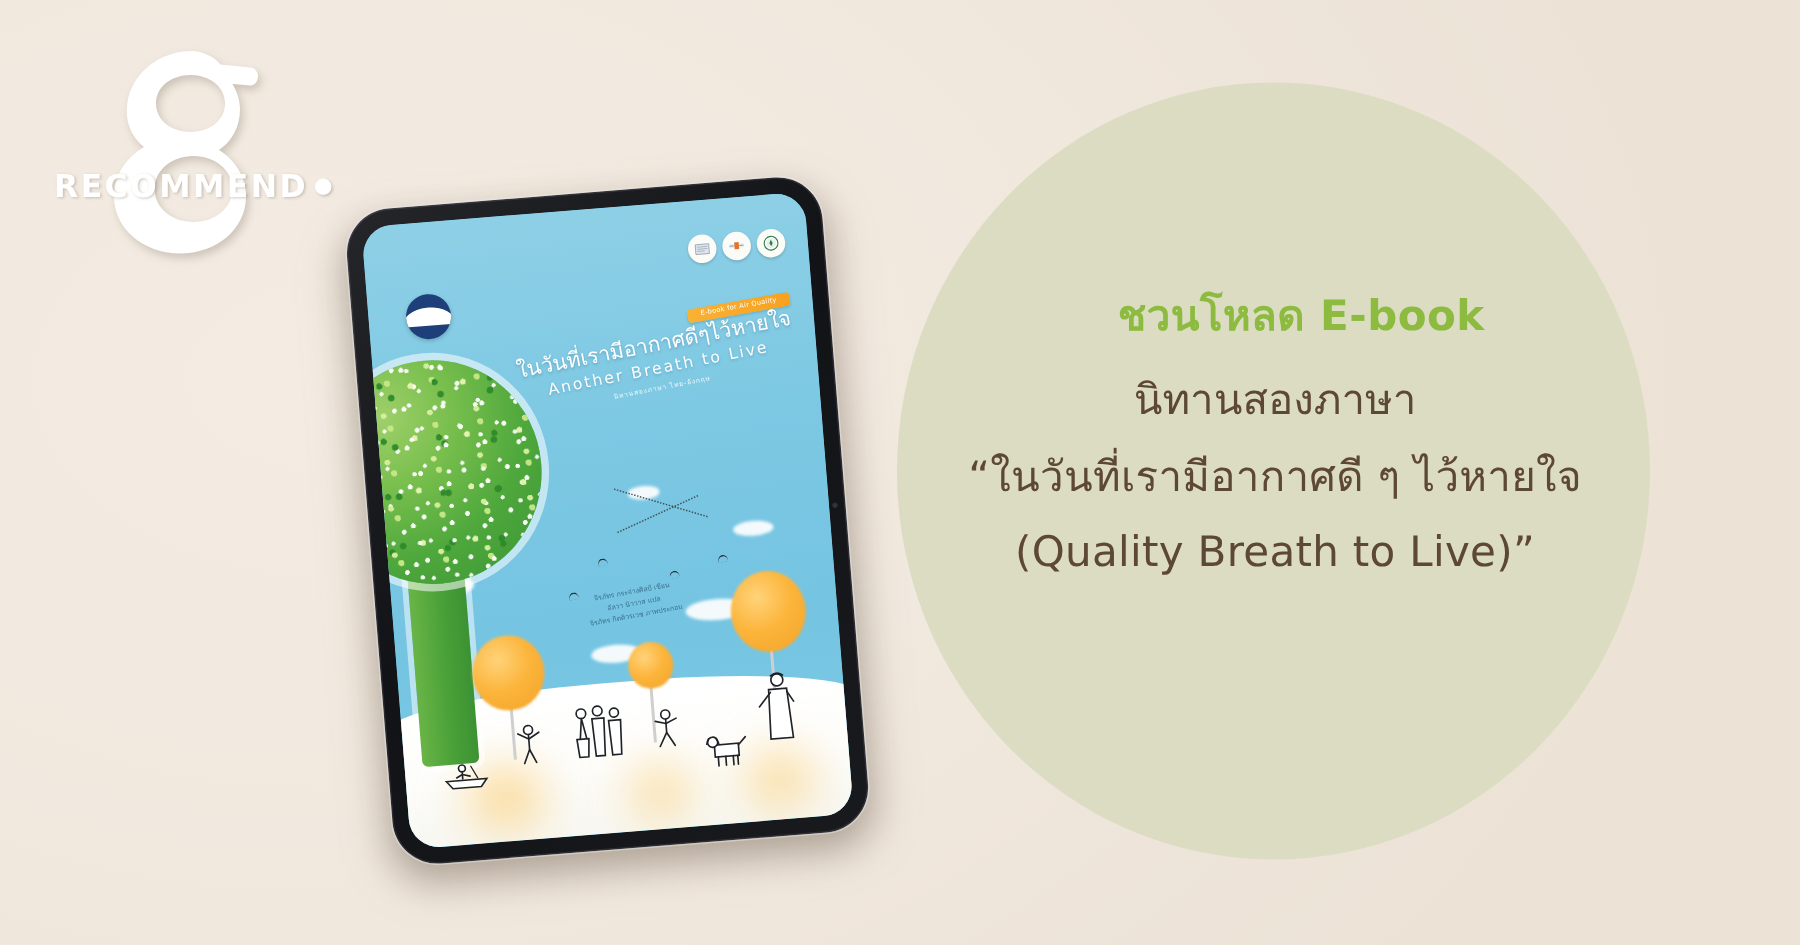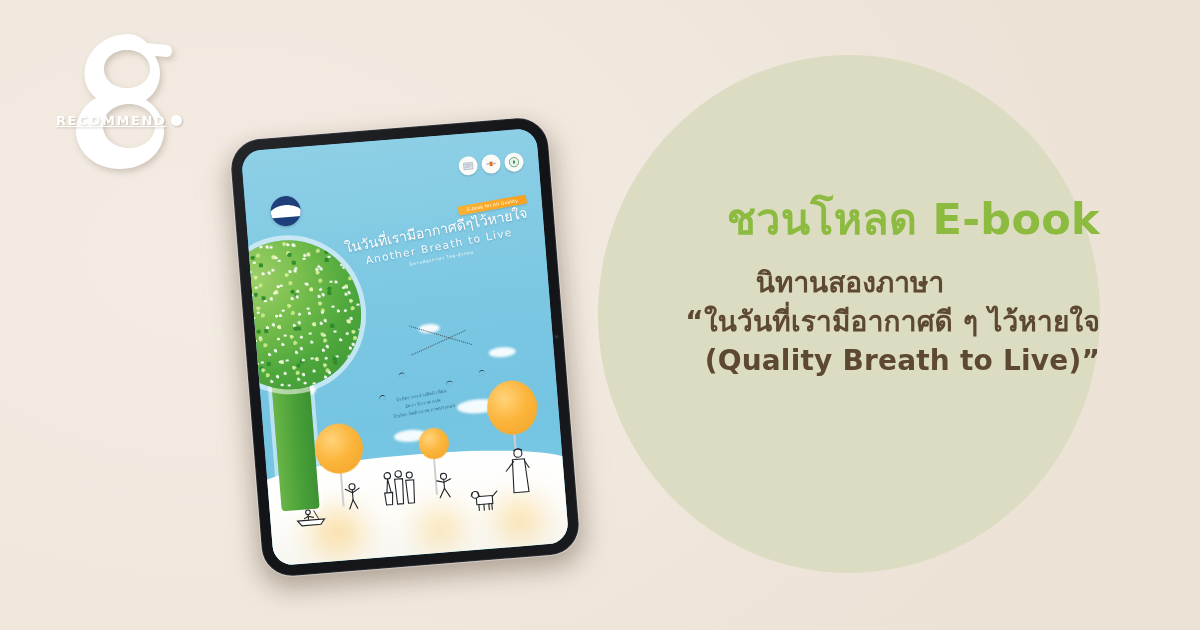--- a/index.html
+++ b/index.html
@@ -45,34 +45,33 @@
   }
   .logo-g {
     position: absolute;
     left: 0; top: 0;
     width: 150px;
     height: 165px;
     filter: drop-shadow(2px 3px 3px rgba(120,105,90,0.30));
   }
   .logo-word {
     position: absolute;
-    left: 20px;
+    left: 0;
     top: 88px;
     width: 146px;
     color: #ffffff;
-    font-size: 13px;
+    font-size: 21px;
     font-weight: 700;
     letter-spacing: 1.6px;
     line-height: 1;
     text-shadow: 1px 1px 2px rgba(120,105,90,0.35);
     white-space: nowrap;
     display: flex;
     align-items: center;
     gap: 5px;
-    text-decoration: underline;
   }
   .logo-dot {
     display: inline-block;
     width: 11px;
     height: 11px;
     border-radius: 50%;
     background: #ffffff;
     box-shadow: 1px 1px 2px rgba(120,105,90,0.35);
     flex: 0 0 auto;
   }
@@ -80,38 +79,38 @@
   
   .text-col {
     position: absolute;
     left: 600px;
     top: 196px;
     width: 500px;
     text-align: center;
   }
   .headline {
     color: #8cbb40;
-    font-size: 43px;
+    font-size: 28px;
     font-weight: 700;
     line-height: 1.08;
     letter-spacing: 0.3px;
-    text-align: right;
+    text-align: center;
     padding-left: 35px;
     margin: 0 0 22px 0;
     white-space: nowrap;
   }
   .sub-line {
     color: #5d4833;
     font-size: 28px;
-    font-weight: 700;
+    font-weight: 400;
     line-height: 1.38;
-    margin: 0;
-    white-space: nowrap;
-  }
-  .sub-line.quote { letter-spacing: 0.2px; text-align: right; }
+    margin: 12px;
+    white-space: nowrap;
+  }
+  .sub-line.quote { letter-spacing: 0.2px; }
 
   
   .tablet {
     position: absolute;
     left: 246px;
     top: 128px;
     width: 318px;
     height: 438px;
     transform: rotate(-4.6deg);
     transform-origin: 50% 50%;

